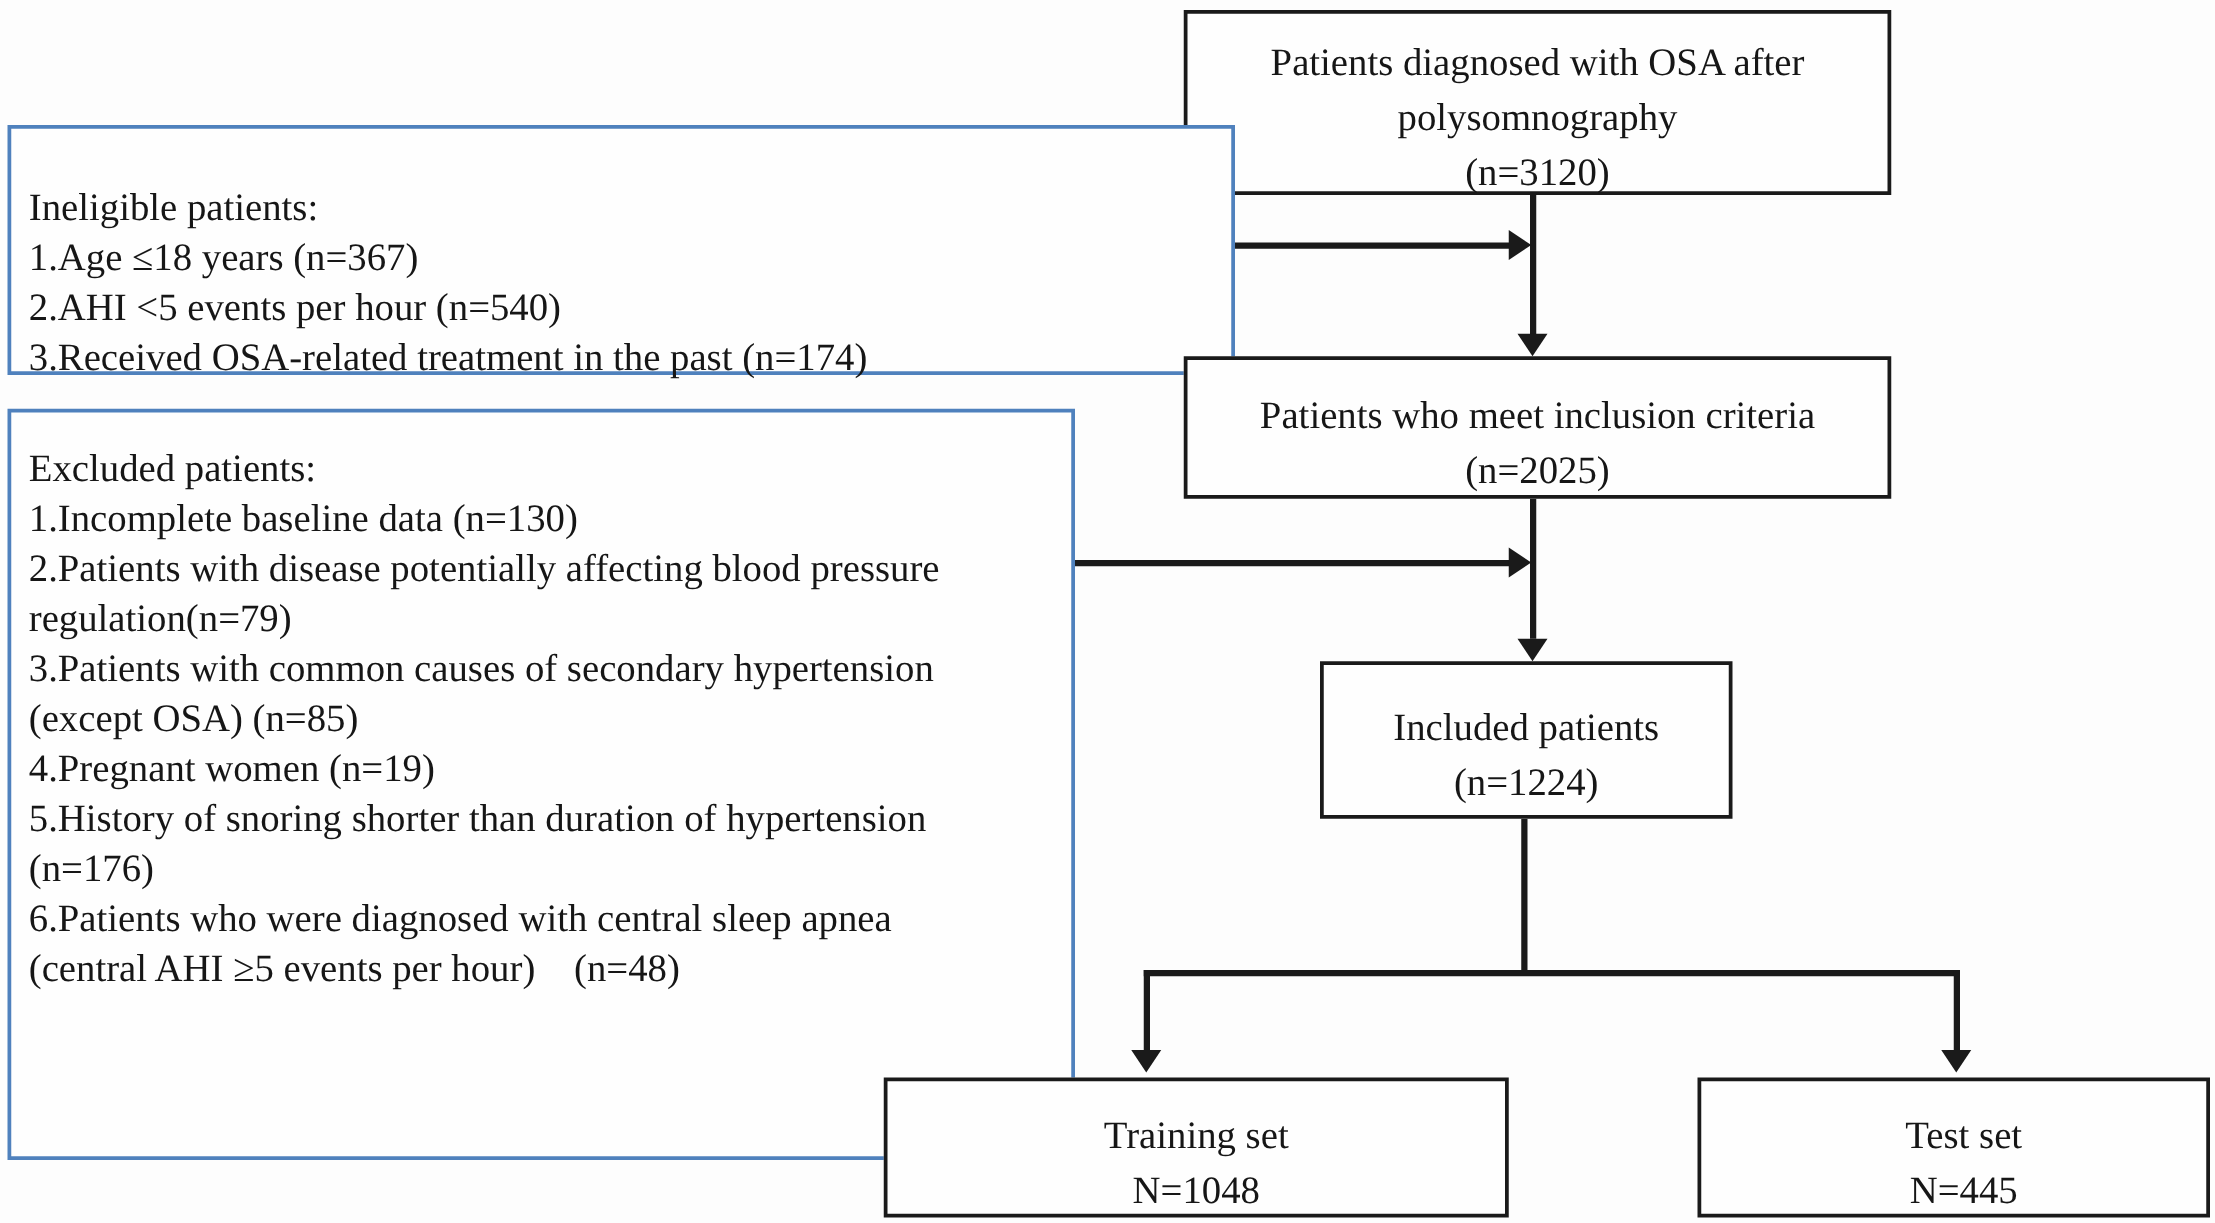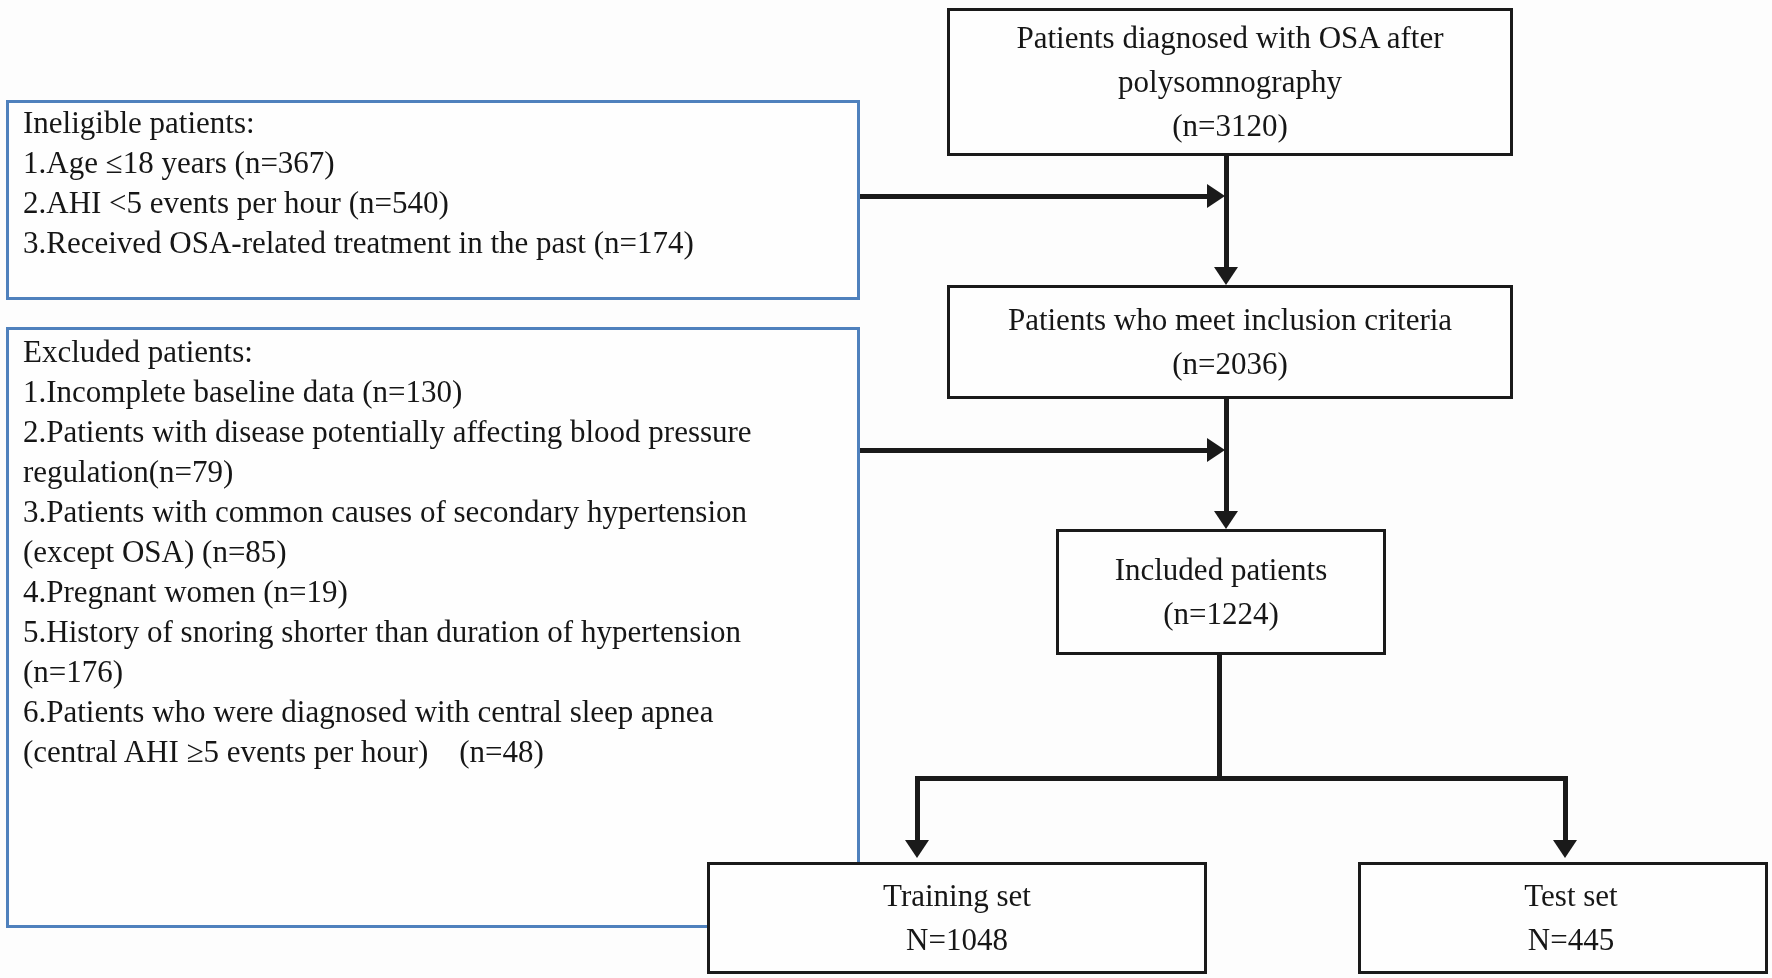--- a/index.html
+++ b/index.html
@@ -26,20 +26,21 @@
   }
   .black-box{border:3px solid var(--line);}
   .blue-box{
     border:3px solid var(--accent);
     align-items:flex-start;justify-content:flex-start;
   }
   .txt{
     white-space:pre-wrap;
     font-size:31px;
     color:var(--text);
+    margin-top:23px;
   }
   .center-txt{text-align:center;line-height:44px;}
   .side-txt{text-align:left;line-height:40px;}
   .hline,.vline{position:absolute;background:var(--line);}
   .head-down{
     position:absolute;width:0;height:0;
     border-left:12px solid transparent;
     border-right:12px solid transparent;
     border-top:18px solid var(--line);
   }
@@ -73,30 +74,30 @@
   <div class="head-down" style="left:905px;top:840px;"></div>
   <div class="vline" style="left:1563px;top:776px;width:5px;height:66px;"></div>
   <div class="head-down" style="left:1553px;top:840px;"></div>
 
   <div class="box black-box" style="left:947px;top:8px;width:566px;height:148px;">
     <div class="txt center-txt">Patients diagnosed with OSA after
 polysomnography
 (n=3120)</div>
   </div>
 
-  <div class="box blue-box" style="left:6px;top:100px;width:854px;height:200px;padding:0 14px;">
+  <div class="box blue-box" style="left:6px;top:100px;width:982px;height:200px;padding:20px 14px;">
     <div class="txt side-txt">Ineligible patients:
 1.Age ≤18 years (n=367)
 2.AHI &lt;5 events per hour (n=540)
 3.Received OSA-related treatment in the past (n=174)</div>
   </div>
 
   <div class="box black-box" style="left:947px;top:285px;width:566px;height:114px;">
     <div class="txt center-txt">Patients who meet inclusion criteria
-(n=2036)</div>
+(n=2025)</div>
   </div>
 
   <div class="box blue-box" style="left:6px;top:327px;width:854px;height:601px;padding:2px 14px;">
     <div class="txt side-txt">Excluded patients:
 1.Incomplete baseline data (n=130)
 2.Patients with disease potentially affecting blood pressure
 regulation(n=79)
 3.Patients with common causes of secondary hypertension
 (except OSA) (n=85)
 4.Pregnant women (n=19)

